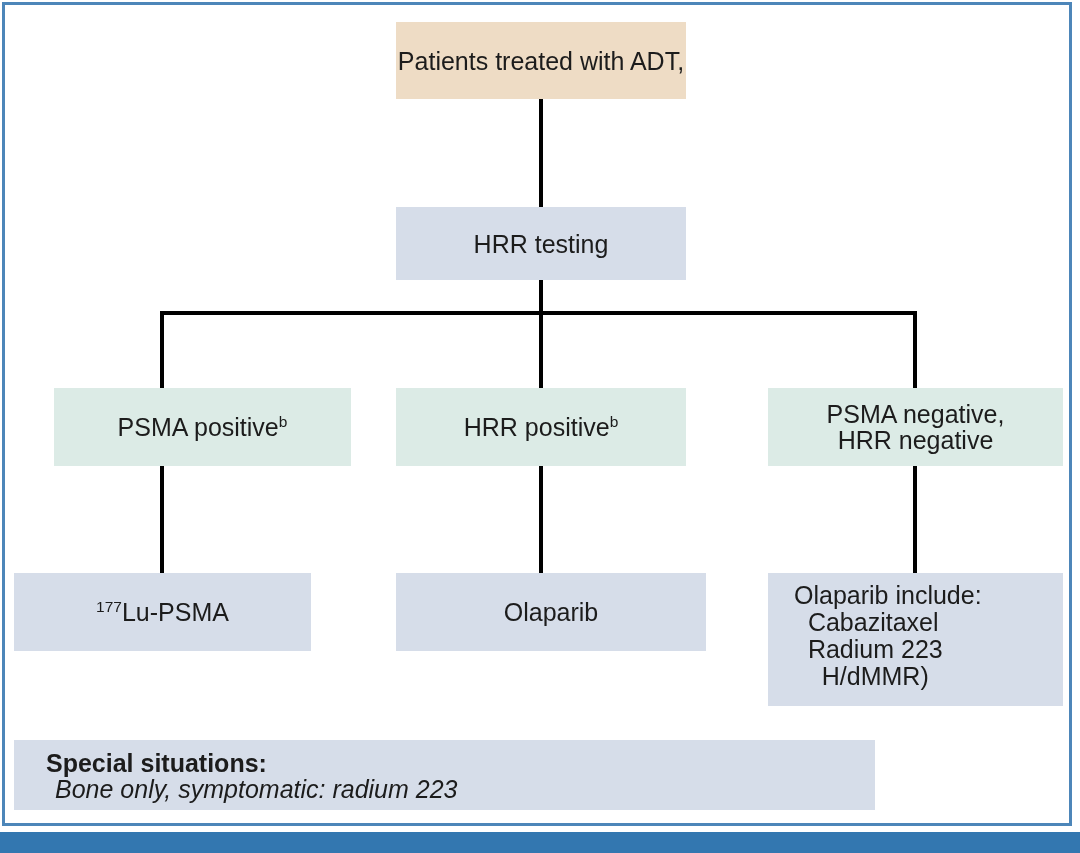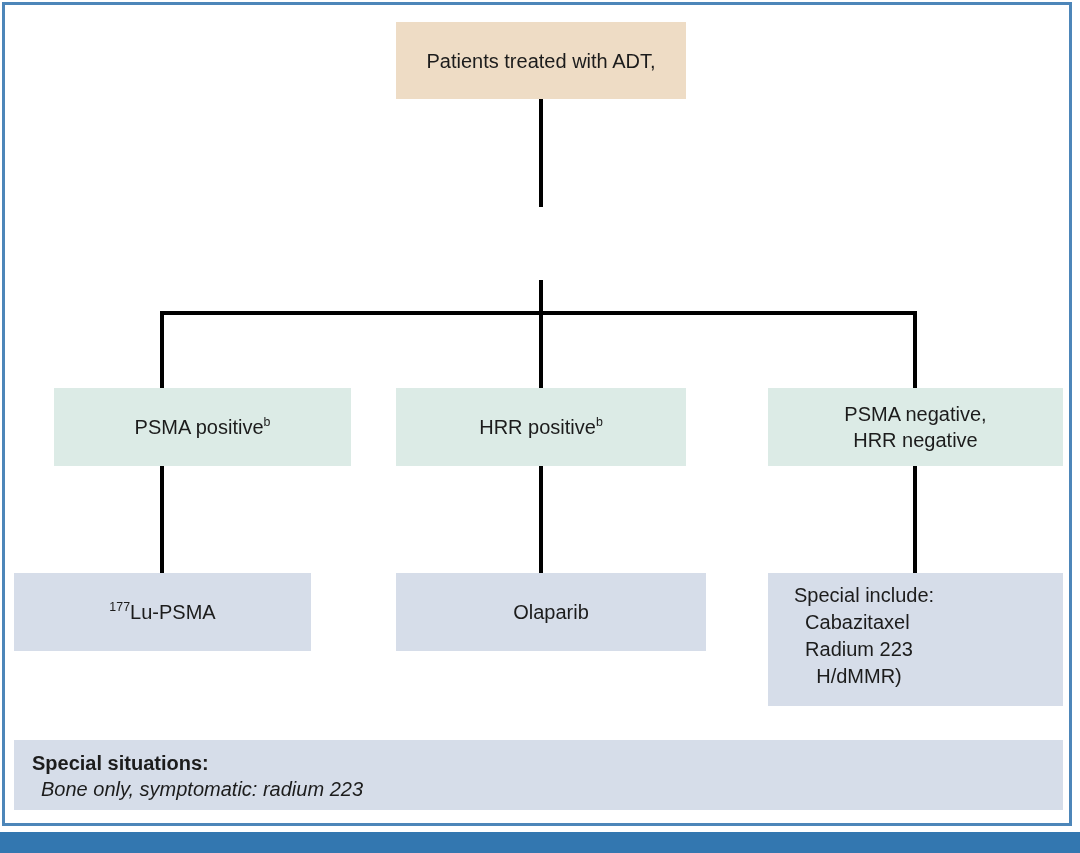--- a/index.html
+++ b/index.html
@@ -30,21 +30,21 @@
     background: #3377b0;
   }
   .node {
     position: absolute;
     box-sizing: border-box;
     display: flex;
     flex-direction: column;
     align-items: center;
     justify-content: center;
     text-align: center;
-    font-size: 20px;
+    font-size: 25px;
     line-height: 26px;
     color: #1c1c1c;
   }
   .tan     { background: #eedcc5; }
   .mint    { background: #dcebe6; }
   .lav     { background: #d6dde9; }
   .line {
     position: absolute;
     background: #000000;
   }
@@ -75,20 +75,23 @@
   <div class="line vline" style="left:539px; top:311px; height:77px;"></div>
   <div class="line vline" style="left:913px; top:311px; height:77px;"></div>
   <div class="line vline" style="left:160px; top:466px; height:107px;"></div>
   <div class="line vline" style="left:539px; top:466px; height:107px;"></div>
   <div class="line vline" style="left:913px; top:466px; height:107px;"></div>
 
   <div class="node tan" style="left:396px; top:22px; width:290px; height:77px;">
     <div>Patients treated with ADT,</div>
   </div>
 
+  <div class="node lav" style="left:396px; top:207px; width:290px; height:73px;">
+    <div>HRR testing</div>
+  </div>
 
   <div class="node mint" style="left:14px; top:388px; width:297px; height:78px;margin-left:40px;">
     <div><span>PSMA positive</span><sup>b</sup></div>
   </div>
 
   <div class="node mint" style="left:768px; top:388px; width:295px; height:78px;">
     <div>PSMA negative,</div>
     <div>HRR negative</div>
   </div>
 
@@ -98,24 +101,24 @@
 
   <div class="node lav" style="left:14px; top:573px; width:297px; height:78px;">
     <div><sup>177</sup><span>Lu-PSMA</span></div>
   </div>
 
   <div class="node lav" style="left:396px; top:573px; width:310px; height:78px;">
     <div>Olaparib</div>
   </div>
 
   <div class="node lav node-left" style="left:768px; top:573px; width:295px; height:133px; padding:9px 10px 0 26px; line-height:27px;">
-    <div class="options-line">Special include:</div>
+    <div class="options-line">Olaparib include:</div>
     <div class="options-line">  Cabazitaxel</div>
     <div class="options-line">  Radium 223</div>
     <div class="options-line">    H/dMMR)</div>
   </div>
 
-  <div class="node lav node-left" style="left:14px; top:740px; width:1049px; height:70px; padding:10px 10px 0 18px; line-height:26px;">
+  <div class="node lav node-left" style="left:14px; top:740px; width:861px; height:70px; padding:10px 10px 0 32px; line-height:26px;">
     <div class="special-title">Special situations:</div>
     <div class="special-detail">Bone only, symptomatic: radium 223</div>
   </div>
 
 </div>
 
 </body></html>

